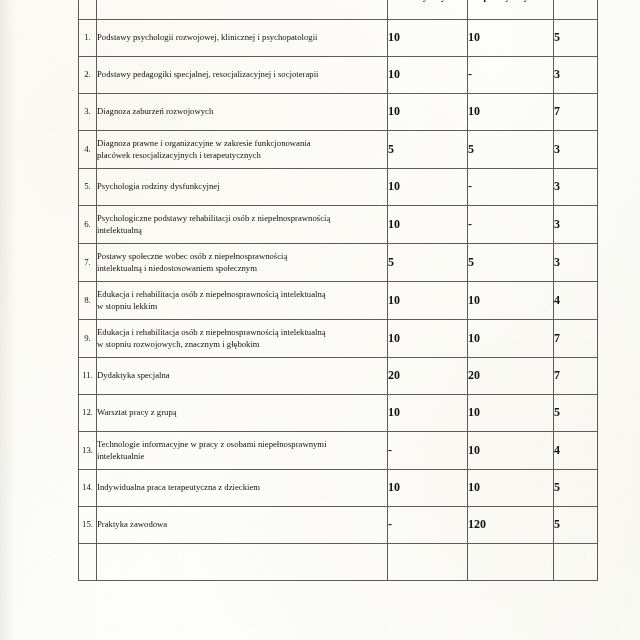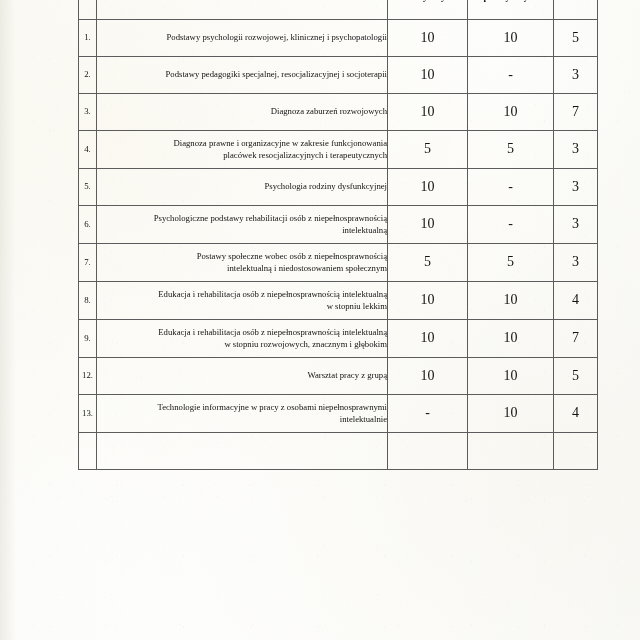--- a/index.html
+++ b/index.html
@@ -85,28 +85,29 @@
     padding: 0 2px;
   }
   th.h-ects { font-size: 9.0px; vertical-align: top; padding-top: 5px; }
 
   td.cell-no {
     text-align: center;
     font-size: 8.8px;
     padding-right: 2px;
   }
   td.cell-subject {
-    text-align: right;
+    text-align: left;
     padding: 2px 6px 2px 7px;
     font-size: 8.7px;
     font-family: Liberation Serif, serif;
   }
   td.cell-num {
-    text-align: center;
-    font-size: 14px;
+    text-align: left;
+    font-size: 12px;
+    font-weight: bold;
   }
 
   
   tr.r { height: 37px; }
   tr.r.tall { height: 38px; }
 
   .subject-line { display: block; white-space: nowrap; }
 
   
   #table-wrap { filter: contrast(1.04) saturate(.2); }
@@ -217,37 +218,64 @@
             <td class="cell-no ink">9.</td>
             <td class="cell-subject ink">
               <span class="subject-line">Edukacja i rehabilitacja osób z niepełnosprawnością intelektualną</span>
               <span class="subject-line">w stopniu rozwojowych, znacznym i  głębokim</span>
             </td>
             <td class="cell-num ink">10</td>
             <td class="cell-num ink">10</td>
             <td class="cell-num ink">7</td>
           </tr>
           <tr class="r">
+            <td class="cell-no ink">11.</td>
+            <td class="cell-subject ink">
+              <span class="subject-line">Dydaktyka specjalna</span>
+            </td>
+            <td class="cell-num ink">20</td>
+            <td class="cell-num ink">20</td>
+            <td class="cell-num ink">7</td>
+          </tr>
+          <tr class="r">
             <td class="cell-no ink">12.</td>
             <td class="cell-subject ink">
               <span class="subject-line">Warsztat pracy z grupą</span>
             </td>
             <td class="cell-num ink">10</td>
             <td class="cell-num ink">10</td>
             <td class="cell-num ink">5</td>
           </tr>
           <tr class="r tall">
             <td class="cell-no ink">13.</td>
             <td class="cell-subject ink">
               <span class="subject-line">Technologie informacyjne w pracy z osobami niepełnosprawnymi</span>
               <span class="subject-line">intelektualnie</span>
             </td>
             <td class="cell-num ink">-</td>
             <td class="cell-num ink">10</td>
             <td class="cell-num ink">4</td>
+          </tr>
+          <tr class="r">
+            <td class="cell-no ink">14.</td>
+            <td class="cell-subject ink">
+              <span class="subject-line">Indywidualna praca terapeutyczna z dzieckiem</span>
+            </td>
+            <td class="cell-num ink">10</td>
+            <td class="cell-num ink">10</td>
+            <td class="cell-num ink">5</td>
+          </tr>
+          <tr class="r">
+            <td class="cell-no ink">15.</td>
+            <td class="cell-subject ink">
+              <span class="subject-line">Praktyka zawodowa</span>
+            </td>
+            <td class="cell-num ink">-</td>
+            <td class="cell-num ink">120</td>
+            <td class="cell-num ink">5</td>
           </tr>
           <tr class="r">
             <td class="cell-no ink"></td>
             <td class="cell-subject ink">
               <span class="subject-line"></span>
             </td>
             <td class="cell-num ink"></td>
             <td class="cell-num ink"></td>
             <td class="cell-num ink"></td>
           </tr>

